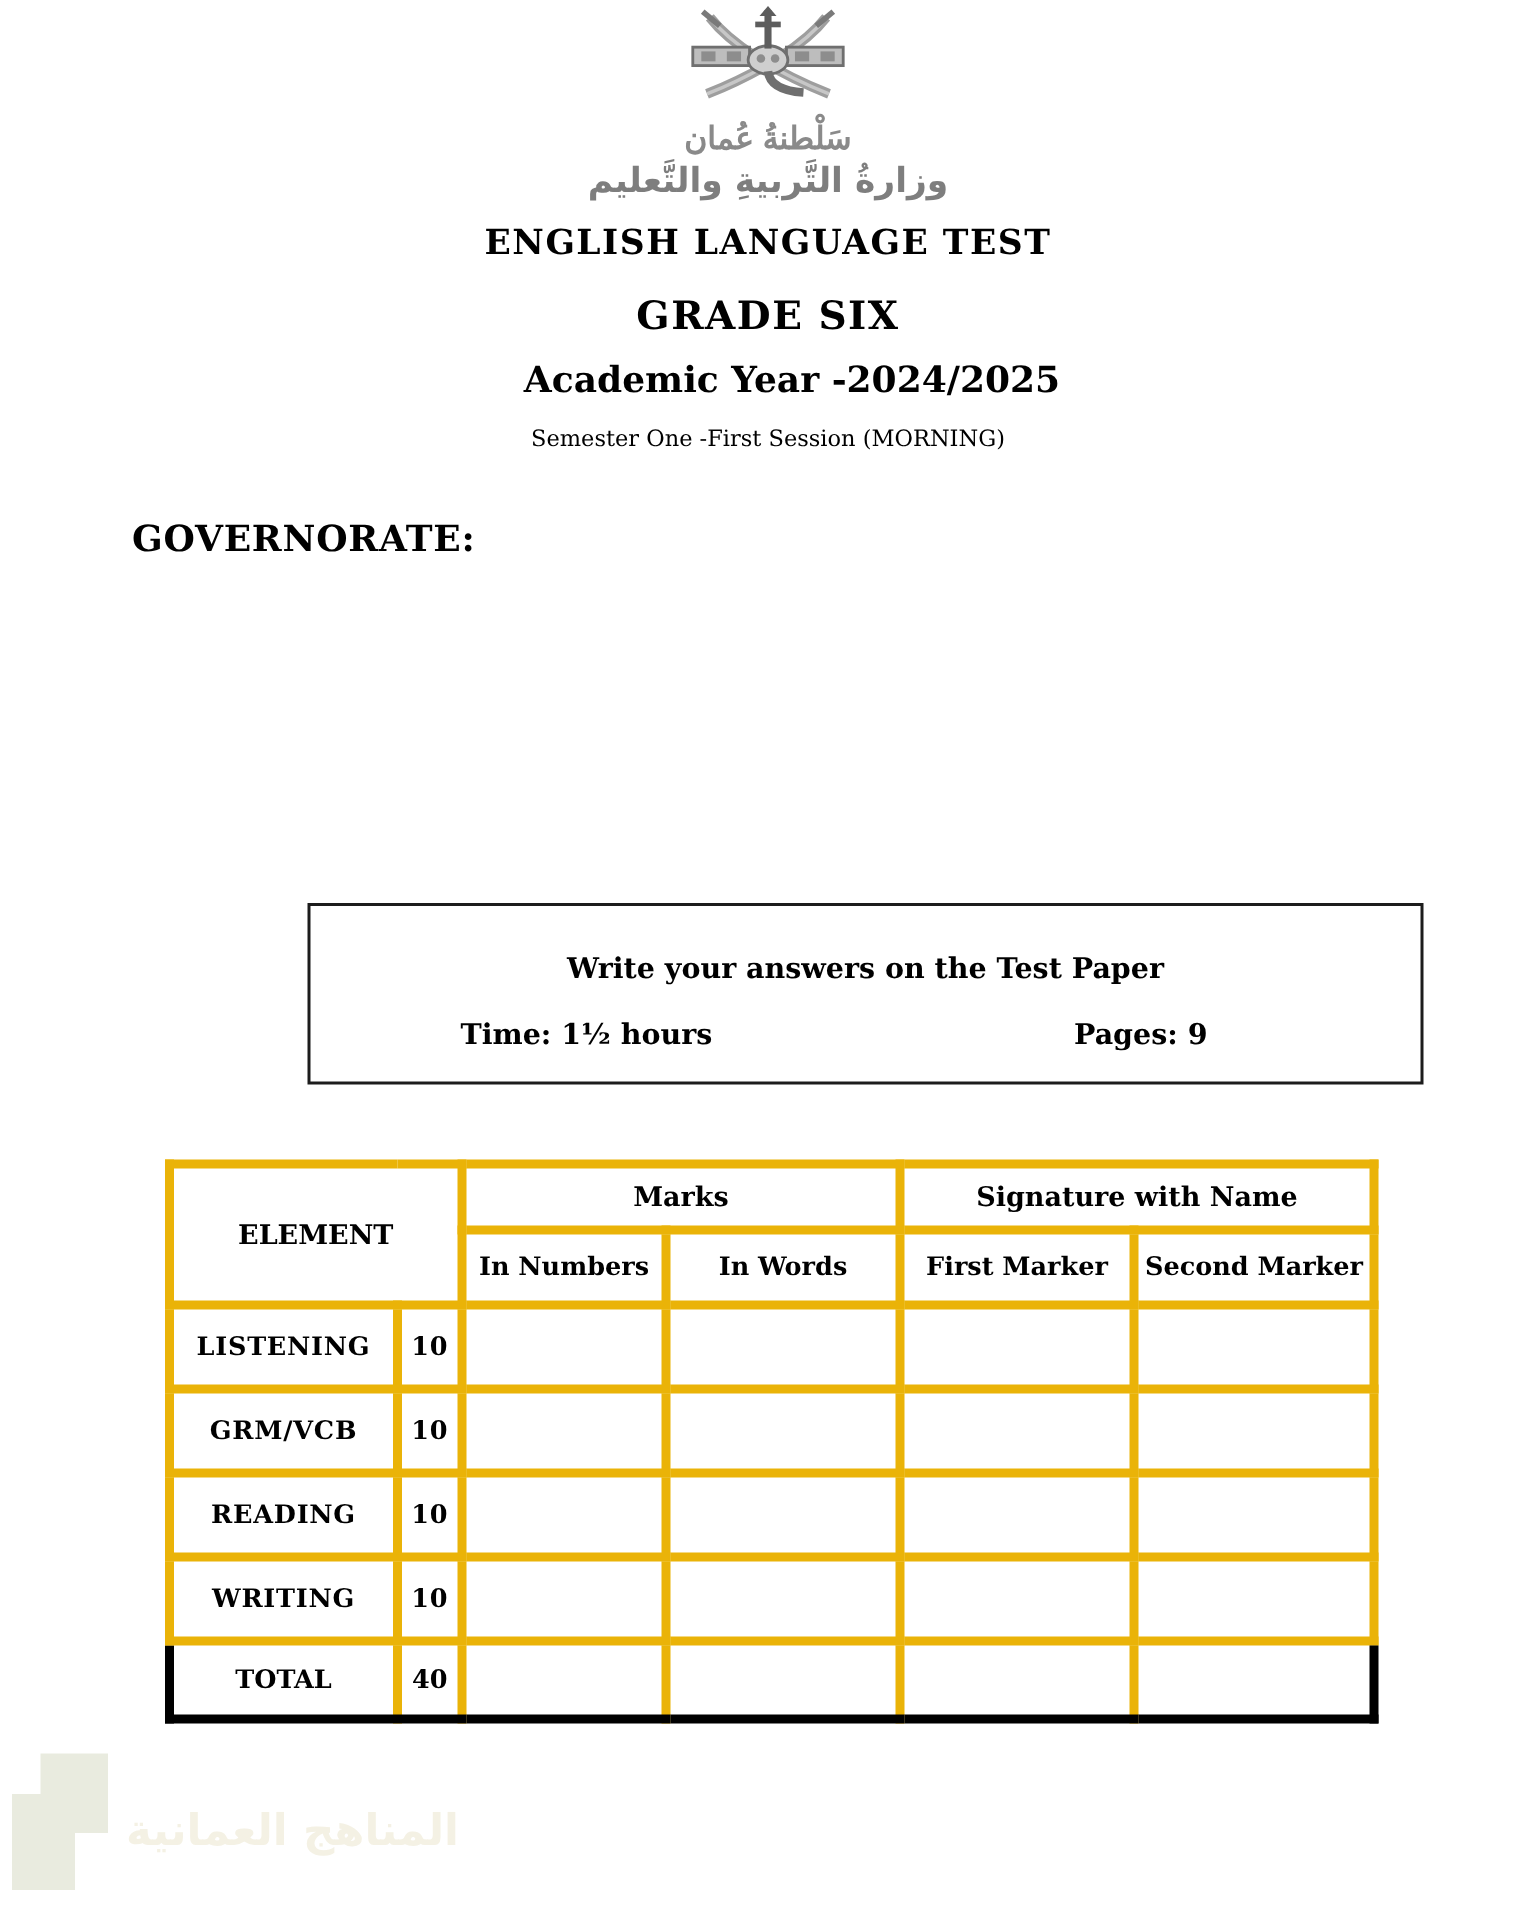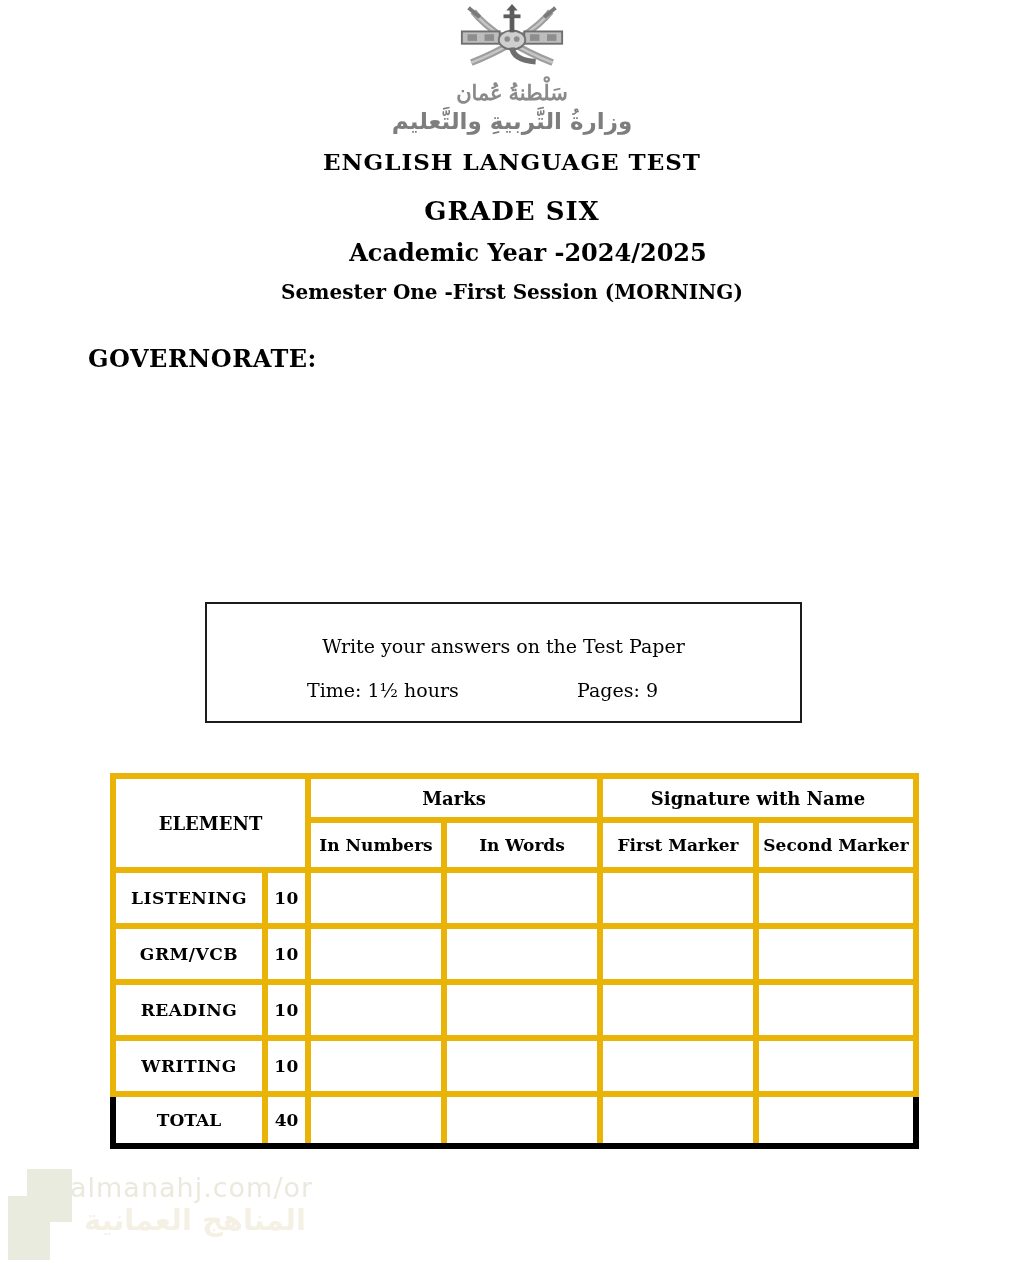--- a/index.html
+++ b/index.html
@@ -53,23 +53,23 @@
   }
   .year-title {
     margin-top: 14px;
     font-size: 24px;
     line-height: 27px;
     font-weight: bold;
     margin-left: 32px;
   }
   .semester-title {
     margin-top: 14px;
-    font-size: 20px;
+    font-size: 15px;
     line-height: 24px;
-    font-weight: bold;
+    font-weight: normal;
   }
 
   .governorate {
     position: absolute;
     left: 88px; top: 344px;
     font-size: 24px;
     font-weight: bold;
     letter-spacing: 0.5px;
   }
 
@@ -88,24 +88,24 @@
     font-size: 18px;
     font-weight: bold;
     height: 57px;
     overflow: hidden;
   }
 
   
   .instr-box {
     position: absolute;
     left: 205px; top: 602px;
-    width: 597px; height: 121px;
+    width: 744px; height: 121px;
     border: 2px solid #1c1c1c;
     box-sizing: border-box;
-    font-weight: normal;
+    font-weight: bold;
   }
   .instr-line1 {
     margin-top: 31px;
     text-align: center;
     font-size: 19px;
   }
   .instr-line2 {
     margin-top: 22px;
     display: flex;
     justify-content: space-between;
@@ -278,16 +278,15 @@
       <td></td>
       <td></td>
       <td></td>
       <td></td>
     </tr>
   </tbody>
     </table>
 
   <div class="wm-rect-a"></div>
   <div class="wm-rect-b"></div>
-  <div class="wm-url">almanahj.com/or</div>
   <div class="wm-arabic">المناهج العمانية</div>
 
 </div>
 
 </body></html>

